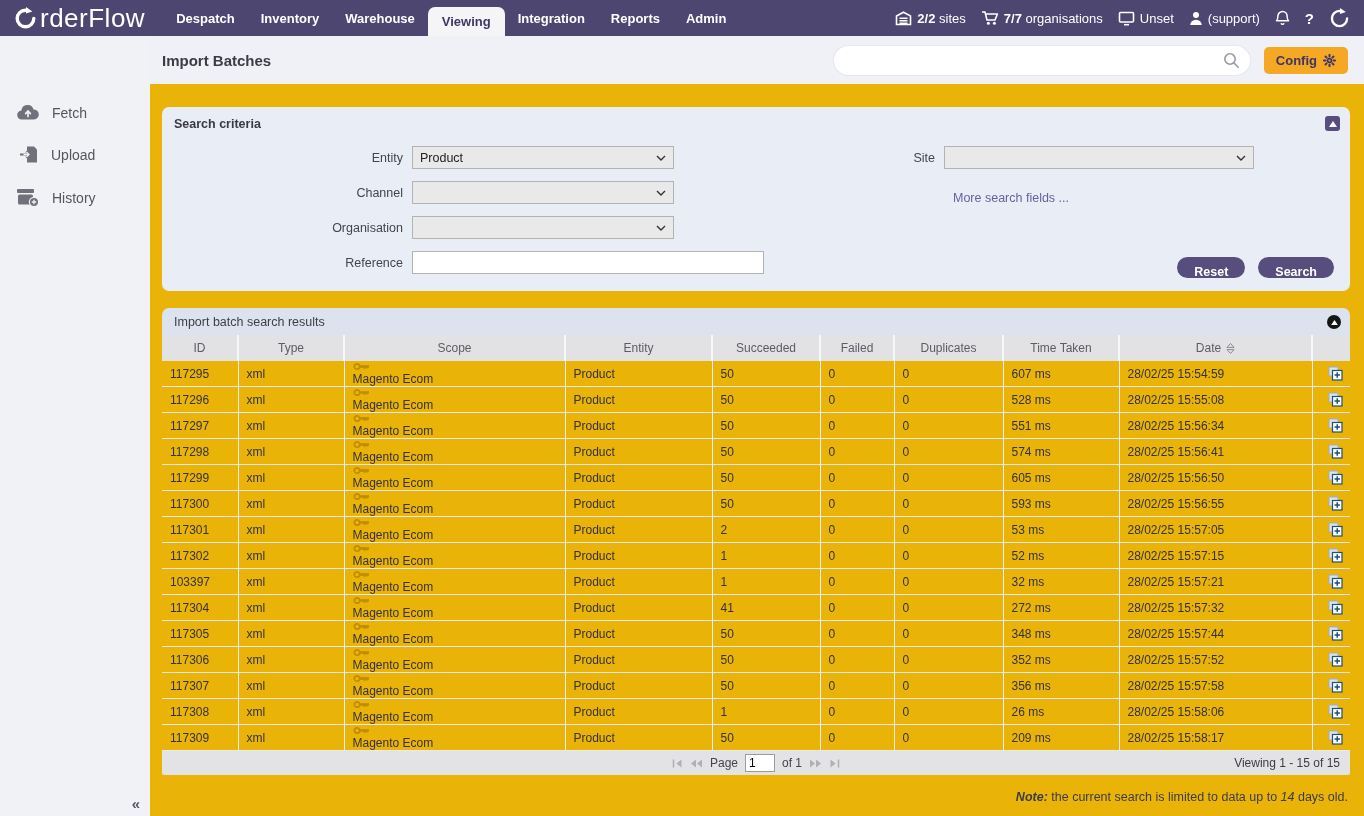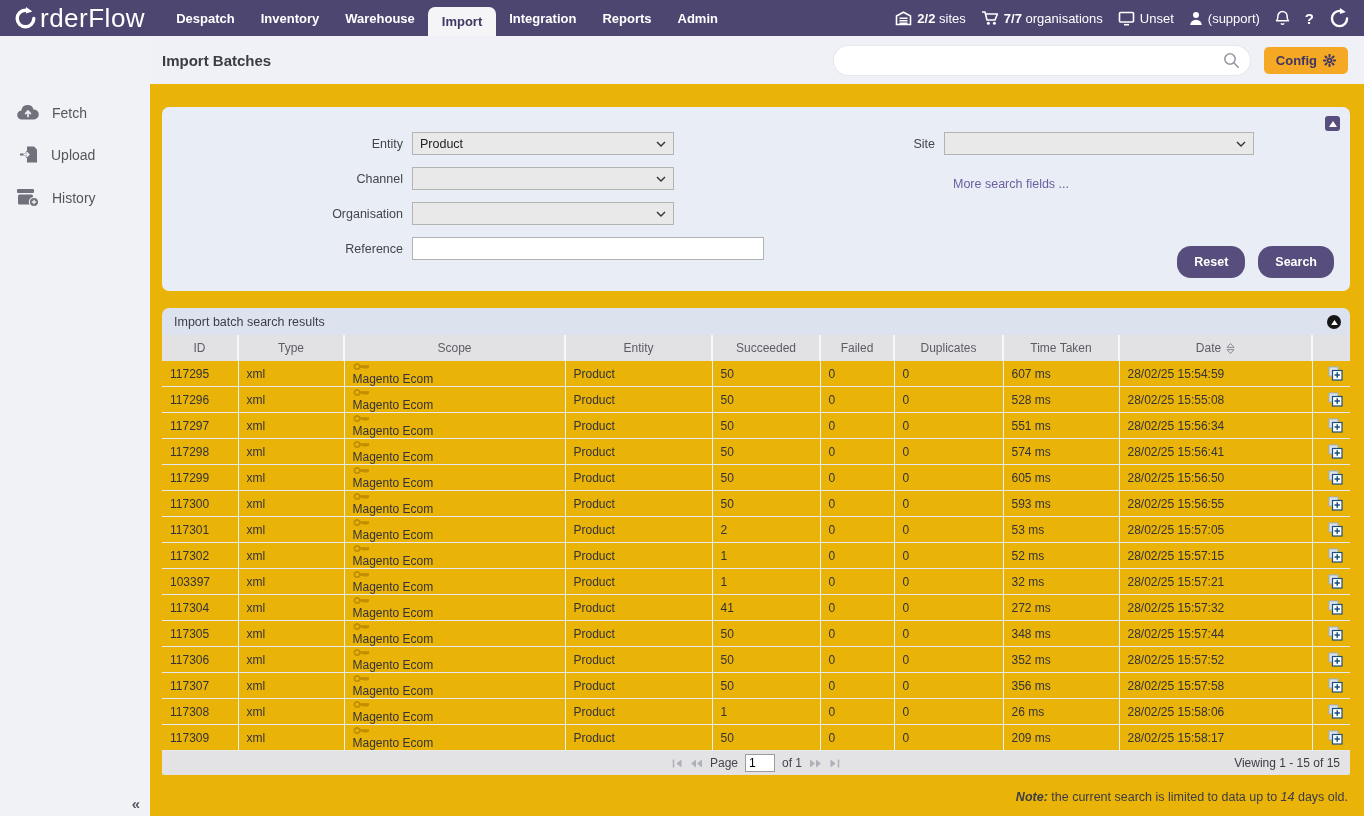--- a/index.html
+++ b/index.html
@@ -60,21 +60,21 @@
   .form-label-r { width:162px; text-align:right; font-size:12.5px; color:#44444c; padding-right:9px; }
   .select { height:23px; background:#e9e9e9; border:1px solid #b3b3b3; display:flex; align-items:center;
     padding:0 7px; font-size:12.5px; color:#222; cursor:pointer; }
   .select .sel-val { flex:1; }
   .w262 { width:262px; } .w310 { width:310px; }
   .text-input { width:352px; height:23px; border:1px solid #b3b3b3; background:#fff; font-size:12.5px;
     padding:0 6px; font-family:inherit; outline:none; }
   .more-link { margin-left:171px; margin-top:10px; font-size:12.5px; color:#6a5fa0; cursor:pointer;
     display:inline-block; }
   .panel-buttons { position:absolute; right:16px; bottom:13px; display:flex; gap:13px; }
-  .pill-btn { background:#574e7e; color:#fff; border:none; border-radius:14px; height:32px;
+  .pill-btn { background:#574e7e; color:#fff; border:none; border-radius:14px; height:21px;
     padding:8px 17px; font-size:12.5px; font-weight:700; cursor:pointer; font-family:inherit; }
 
   
   .results-panel { margin-top:17px; border-radius:7px 7px 0 0; }
   .results-header { height:27px; background:#dce2ee; border-radius:7px 7px 0 0; display:flex;
     align-items:center; padding:0 10px 0 12px; font-size:12.5px; color:#3e3e46; position:relative; }
   .collapse-circ { position:absolute; right:9px; top:7px; width:14px; height:14px; border-radius:50%;
     background:#161616; border:none; display:flex; align-items:center; justify-content:center; cursor:pointer; }
   table.results { width:1188px; border-collapse:collapse; table-layout:fixed; font-size:12px; }
   table.results th { height:26px; background:#e2e2e4; color:#5c5c64; font-weight:400; font-size:12px;
@@ -108,21 +108,21 @@
         <path d="M11.5 3.2 A8.3 8.3 0 1 0 19.8 11.5" fill="none" stroke="#fff" stroke-width="3.4" stroke-linecap="round"></path>
         <path d="M12 0 L12 6.6 L18.4 4.4 Z" fill="#fff"></path>
       </svg>
     </span>
     <span class="brand-rest">rderFlow</span>
   </div>
   <nav class="nav-tabs" id="nav-tabs">
       <div class="nav-item">Despatch</div>
       <div class="nav-item">Inventory</div>
       <div class="nav-item">Warehouse</div>
-      <div class="nav-item active">Import</div>
+      <div class="nav-item active">Viewing</div>
       <div class="nav-item">Integration</div>
       <div class="nav-item">Reports</div>
       <div class="nav-item">Admin</div>
     </nav>
   <div class="nav-right">
     <div class="nav-status">
       <span style="display:flex;">
         <svg width="17" height="15" viewBox="0 0 17 15">
           <path d="M1.5 5 L8.5 1.2 L15.5 5 V13.5 H1.5 Z" fill="none" stroke="#fff" stroke-width="1.6"></path>
           <path d="M4.5 7.2 h8 M4.5 9.7 h8 M4.5 12.2 h8" stroke="#fff" stroke-width="1.4"></path>
@@ -241,20 +241,21 @@
               </g>
             </svg>
           </span>
         </button>
       </div>
     </div>
 
     <div class="content">
 
       <section class="panel search-panel">
+        <div class="panel-title">Search criteria</div>
         <button class="collapse-sq">
           <svg width="8" height="6" viewBox="0 0 8 6">
               <path d="M4 0 L8 6 H0 Z" fill="#fff"></path>
             </svg>
         </button>
         <div class="form-grid">
           <div class="form-left">
             <div class="form-row">
               <label class="form-label">Entity</label>
               <div class="select w262">

